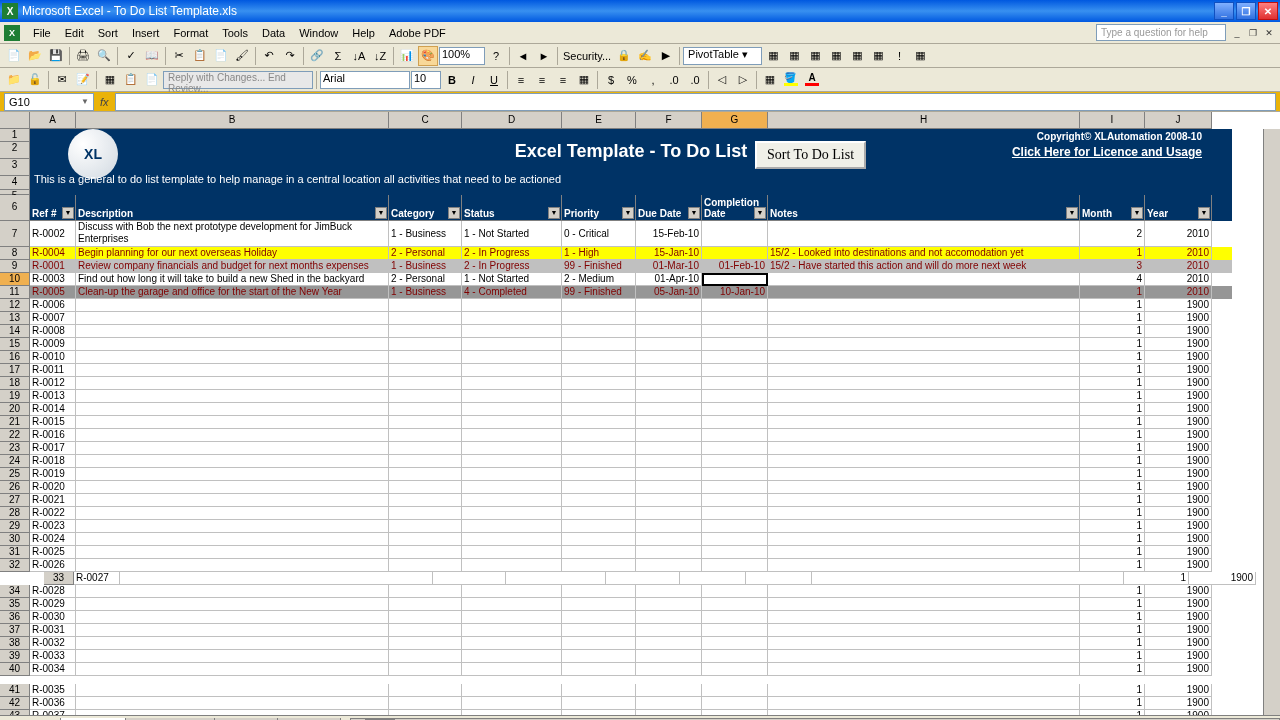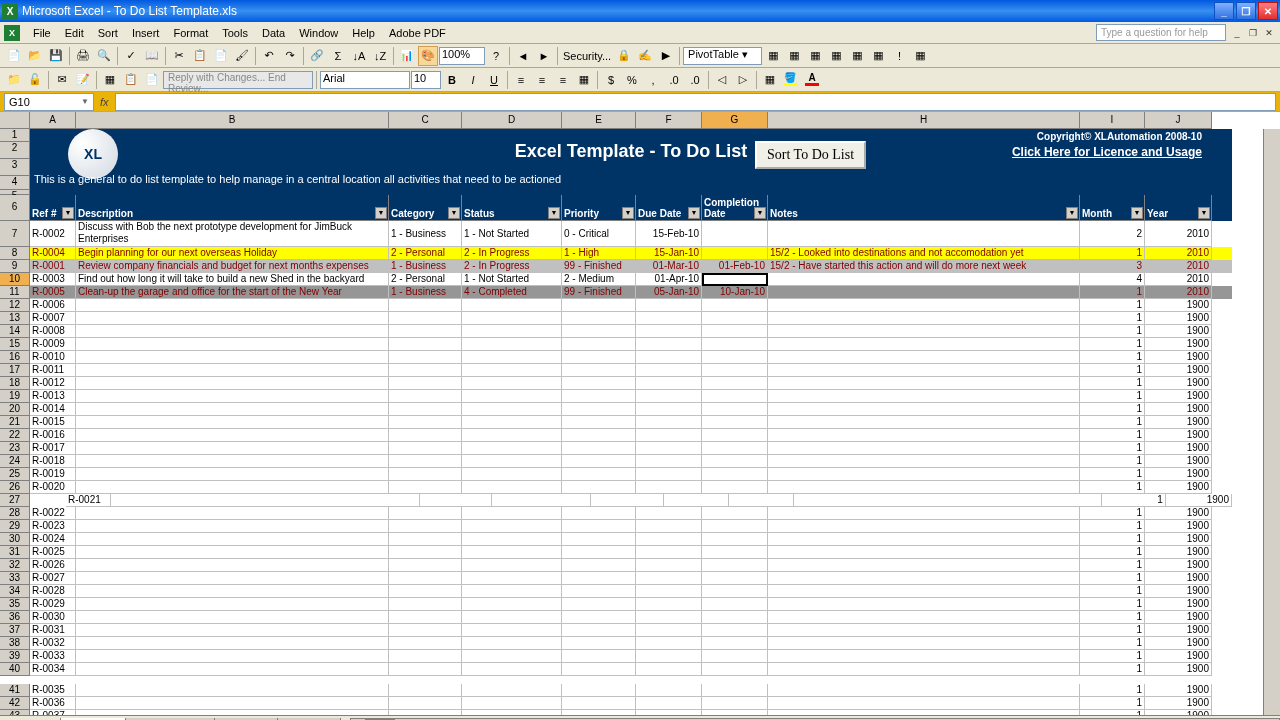--- a/index.html
+++ b/index.html
@@ -616,21 +616,21 @@
             <div class="cell col-E " style="height: 13px; line-height: 12px;"></div>
             <div class="cell col-F r" style="height: 13px; line-height: 12px;"></div>
             <div class="cell col-G r" style="height: 13px; line-height: 12px;"></div>
             <div class="cell col-H " style="height: 13px; line-height: 12px;"></div>
             <div class="cell col-I r" style="height: 13px; line-height: 12px;">1</div>
             <div class="cell col-J r" style="height: 13px; line-height: 12px;">1900</div>
           </div>
         </div>
         <div style="display: flex; height: 13px;">
           <div class="row-h" style="height: 13px; line-height: 12px;">27</div>
-          <div class="data-row normal" style="height: 13px; width: 1202px; padding-left: 36px;">
+          <div class="data-row normal" style="height: 13px; width: 1202px;">
             <div class="cell col-A " style="height: 13px; line-height: 12px;">R-0021</div>
             <div class="cell col-B " style="height: 13px; line-height: 12px;"></div>
             <div class="cell col-C " style="height: 13px; line-height: 12px;"></div>
             <div class="cell col-D " style="height: 13px; line-height: 12px;"></div>
             <div class="cell col-E " style="height: 13px; line-height: 12px;"></div>
             <div class="cell col-F r" style="height: 13px; line-height: 12px;"></div>
             <div class="cell col-G r" style="height: 13px; line-height: 12px;"></div>
             <div class="cell col-H " style="height: 13px; line-height: 12px;"></div>
             <div class="cell col-I r" style="height: 13px; line-height: 12px;">1</div>
             <div class="cell col-J r" style="height: 13px; line-height: 12px;">1900</div>
@@ -704,21 +704,21 @@
             <div class="cell col-C " style="height: 13px; line-height: 12px;"></div>
             <div class="cell col-D " style="height: 13px; line-height: 12px;"></div>
             <div class="cell col-E " style="height: 13px; line-height: 12px;"></div>
             <div class="cell col-F r" style="height: 13px; line-height: 12px;"></div>
             <div class="cell col-G r" style="height: 13px; line-height: 12px;"></div>
             <div class="cell col-H " style="height: 13px; line-height: 12px;"></div>
             <div class="cell col-I r" style="height: 13px; line-height: 12px;">1</div>
             <div class="cell col-J r" style="height: 13px; line-height: 12px;">1900</div>
           </div>
         </div>
-        <div style="display: flex; height: 13px;">
+        <div style="display: flex; height: 13px; padding-left: 44px;">
           <div class="row-h" style="height: 13px; line-height: 12px;">33</div>
           <div class="data-row normal" style="height: 13px; width: 1202px;">
             <div class="cell col-A " style="height: 13px; line-height: 12px;">R-0027</div>
             <div class="cell col-B " style="height: 13px; line-height: 12px;"></div>
             <div class="cell col-C " style="height: 13px; line-height: 12px;"></div>
             <div class="cell col-D " style="height: 13px; line-height: 12px;"></div>
             <div class="cell col-E " style="height: 13px; line-height: 12px;"></div>
             <div class="cell col-F r" style="height: 13px; line-height: 12px;"></div>
             <div class="cell col-G r" style="height: 13px; line-height: 12px;"></div>
             <div class="cell col-H " style="height: 13px; line-height: 12px;"></div>

